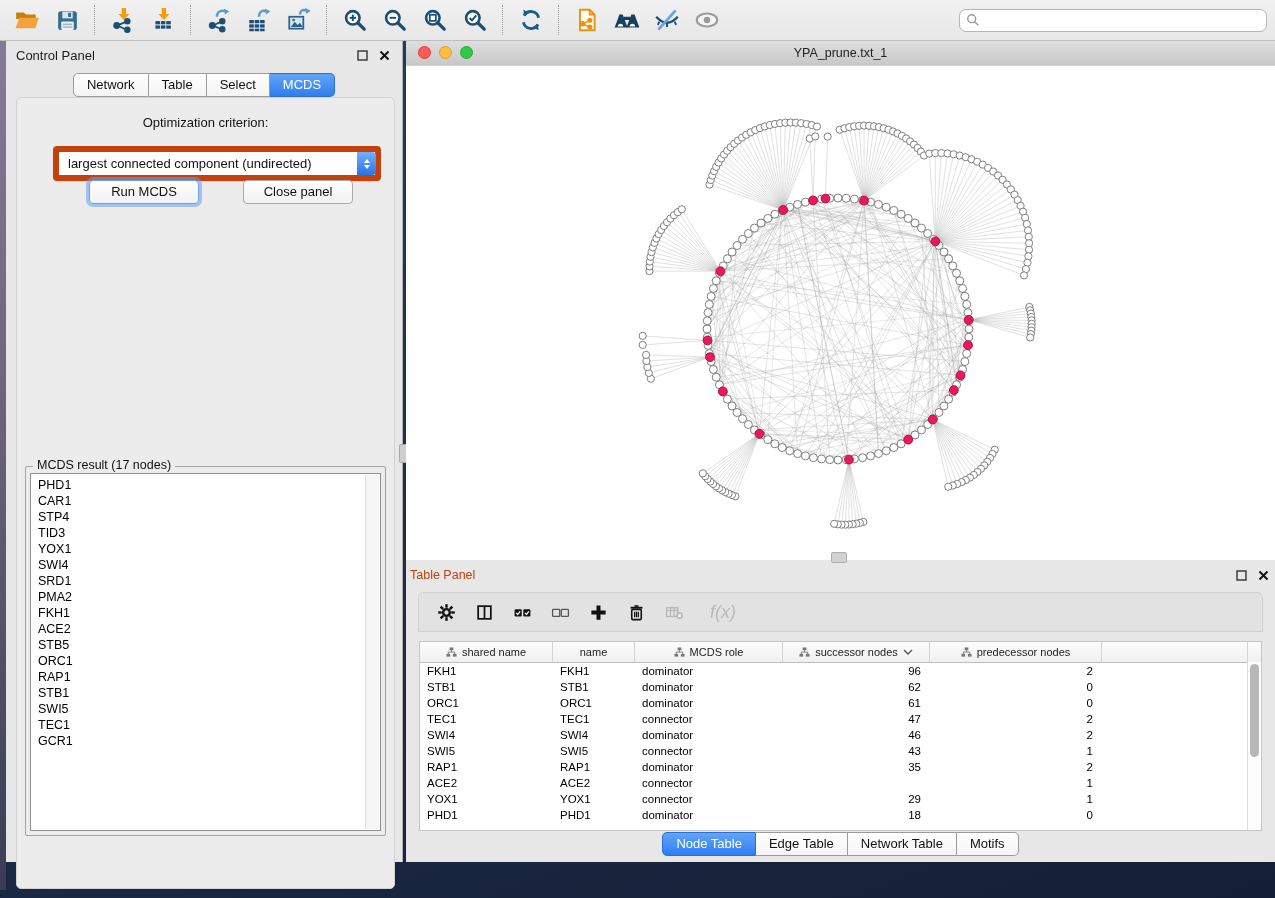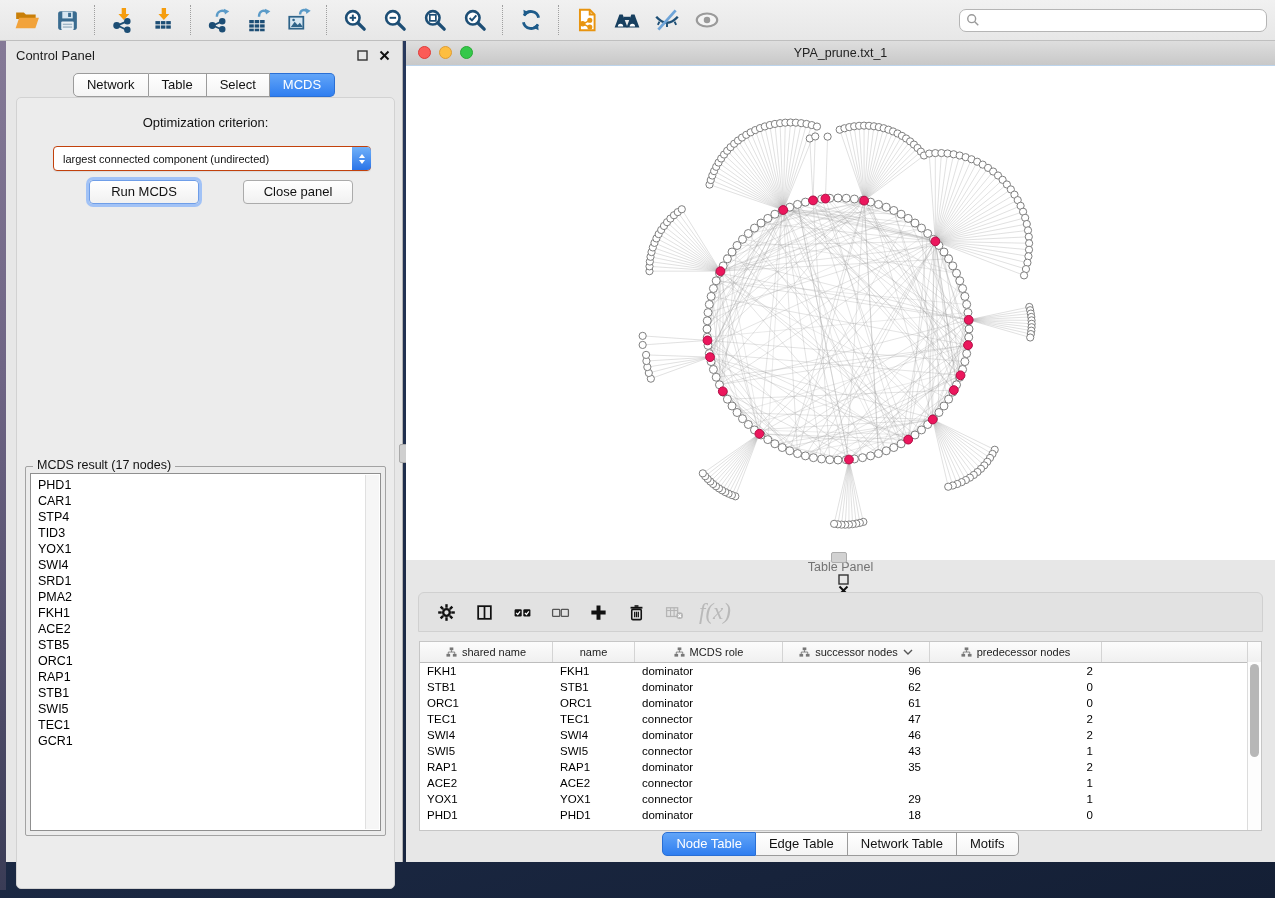--- a/index.html
+++ b/index.html
@@ -19,21 +19,21 @@
   .panel-head{height:28px;display:flex;align-items:center;padding:0 10px;font-size:13px;color:#1c1c1c;}
   .panel-head .spacer{flex:1;}
   .mini-btn{width:16px;height:16px;display:flex;align-items:center;justify-content:center;margin-left:6px;}
   .seg-tabs{display:flex;justify-content:center;margin-top:4px;}
   .seg-tab{font-size:13px;color:#111;background:linear-gradient(#ffffff,#f4f4f4);border:1px solid #9b9b9b;border-left:none;padding:3px 13px 4px;cursor:default;}
   .seg-tab:first-child{border-left:1px solid #9b9b9b;border-radius:5px 0 0 5px;}
   .seg-tab:last-child{border-radius:0 5px 5px 0;}
   .seg-tab.active{background:linear-gradient(#62a5f8,#2f7ef0);color:#fff;border-color:#2a6fd4;}
   .tab-content{position:absolute;left:10px;top:56px;width:377px;height:790px;background:#ececec;border:1px solid #d2d2d2;border-radius:5px;}
   .opt-label{text-align:center;font-size:13px;color:#111;margin-top:17px;}
-  .mac-select{position:absolute;left:36px;top:48px;width:316px;height:23px;background:#fff;border:1px solid #c2410c;border-radius:4px;box-shadow:0 1px 1px rgba(0,0,0,.08);display:flex;align-items:center;font-size:11px;color:#111;}
+  .mac-select{position:absolute;left:36px;top:48px;width:316px;height:23px;background:#fff;border:6px solid #c2410c;border-radius:4px;box-shadow:0 1px 1px rgba(0,0,0,.08);display:flex;align-items:center;font-size:13px;color:#111;}
   .mac-select .val{padding-left:9px;flex:1;white-space:nowrap;overflow:hidden;}
   .mac-select .stepper{width:19px;height:23px;margin-right:-1px;border-radius:0 4px 4px 0;background:linear-gradient(#70b1f9,#2a74e8);display:flex;flex-direction:column;align-items:center;justify-content:center;gap:2px;}
   .mac-select .stepper i{width:0;height:0;border-left:3.5px solid transparent;border-right:3.5px solid transparent;}
   .mac-select .stepper i.up{border-bottom:4px solid #fff;}
   .mac-select .stepper i.down{border-top:4px solid #fff;}
   .btn-row{position:absolute;left:0;top:82px;width:100%;display:flex;justify-content:center;gap:13px;}
   .push-btn{background:linear-gradient(#ffffff,#f1f1f1);border:1px solid #ababab;border-radius:4px;font-size:13px;color:#111;padding:3px 14px 4px;min-width:80px;text-align:center;margin-left:31px;}
   .push-btn.focused{border-color:#6f9ee8;box-shadow:0 0 0 3px rgba(100,160,255,.55);}
   .groupbox{position:absolute;left:8px;top:368px;width:359px;height:368px;border:1px solid #a3a3a3;border-radius:2px;}
   .groupbox .legend{position:absolute;left:7px;top:-9px;background:#ececec;padding:0 4px;font-size:12.5px;color:#111;}
@@ -48,24 +48,24 @@
   
   .net-panel{position:absolute;left:406px;top:41px;width:869px;height:519px;}
   .net-titlebar{height:24px;background:linear-gradient(#dedede,#c8c8c8);border-bottom:1px solid #a3a3a3;position:relative;display:flex;align-items:center;justify-content:center;font-size:12.5px;color:#222;}
   .lights{position:absolute;left:12px;top:5px;display:flex;gap:8px;}
   .light{width:13px;height:13px;border-radius:50%;box-sizing:border-box;}
   .net-canvas{position:absolute;left:0;top:24px;width:869px;height:495px;background:#fff;border-top:1px solid #bcd4ec;box-sizing:border-box;}
   .net-canvas svg{display:block;}
 
   
   .table-panel{position:absolute;left:406px;top:560px;width:869px;height:302px;background:#e7e7e7;}
-  .tp-head{height:30px;display:flex;align-items:center;padding:0 4px;font-size:12.5px;color:#737373;flex-direction:column;}
+  .tp-head{height:30px;display:flex;align-items:center;padding:0 4px;font-size:12.5px;color:#c2410c;}
   .tp-toolbar{position:absolute;left:12px;top:32px;width:845px;height:40px;background:#e2e2e2;border:1px solid #d0d0d0;border-radius:6px 6px 0 0;display:flex;align-items:center;padding-left:10px;box-sizing:border-box;gap:4px;}
   .tp-ibtn{width:34px;height:32px;display:flex;align-items:center;justify-content:center;}
-  .fx{font-family:Liberation Serif, serif;font-style:italic;font-size:23px;color:#b9b9b9;margin-left:4px;}
+  .fx{font-family:Liberation Sans, sans-serif;font-style:italic;font-size:18px;color:#b9b9b9;margin-left:15px;}
   .grid-wrap{position:absolute;left:13px;top:81px;width:843px;height:190px;background:#fff;border:1px solid #c6c6c6;box-sizing:border-box;}
   .grid-header{display:flex;height:20px;background:linear-gradient(#fcfcfc,#f0f0f0);border-bottom:1px solid #bdbdbd;}
   .gh-cell{display:flex;align-items:center;justify-content:center;gap:5px;font-size:11px;color:#222;border-right:1px solid #d4d4d4;box-sizing:border-box;overflow:hidden;}
   .grid-body .row{display:flex;height:16px;}
   .grid-body .cell{font-size:11.5px;color:#000;box-sizing:border-box;overflow:hidden;white-space:nowrap;line-height:16px;}
   .cell.left{padding-left:7px;text-align:left;}
   .cell.right{padding-right:9px;text-align:right;}
   .vscroll{position:absolute;right:0;top:20px;bottom:0;width:13px;background:#fdfdfd;border-left:1px solid #dcdcdc;}
   .vscroll .thumb{position:absolute;left:2px;top:2px;width:9px;height:93px;background:#b7b7b7;border-radius:5px;}
   .tp-tabs{position:absolute;left:0;bottom:6px;width:100%;display:flex;justify-content:center;}

